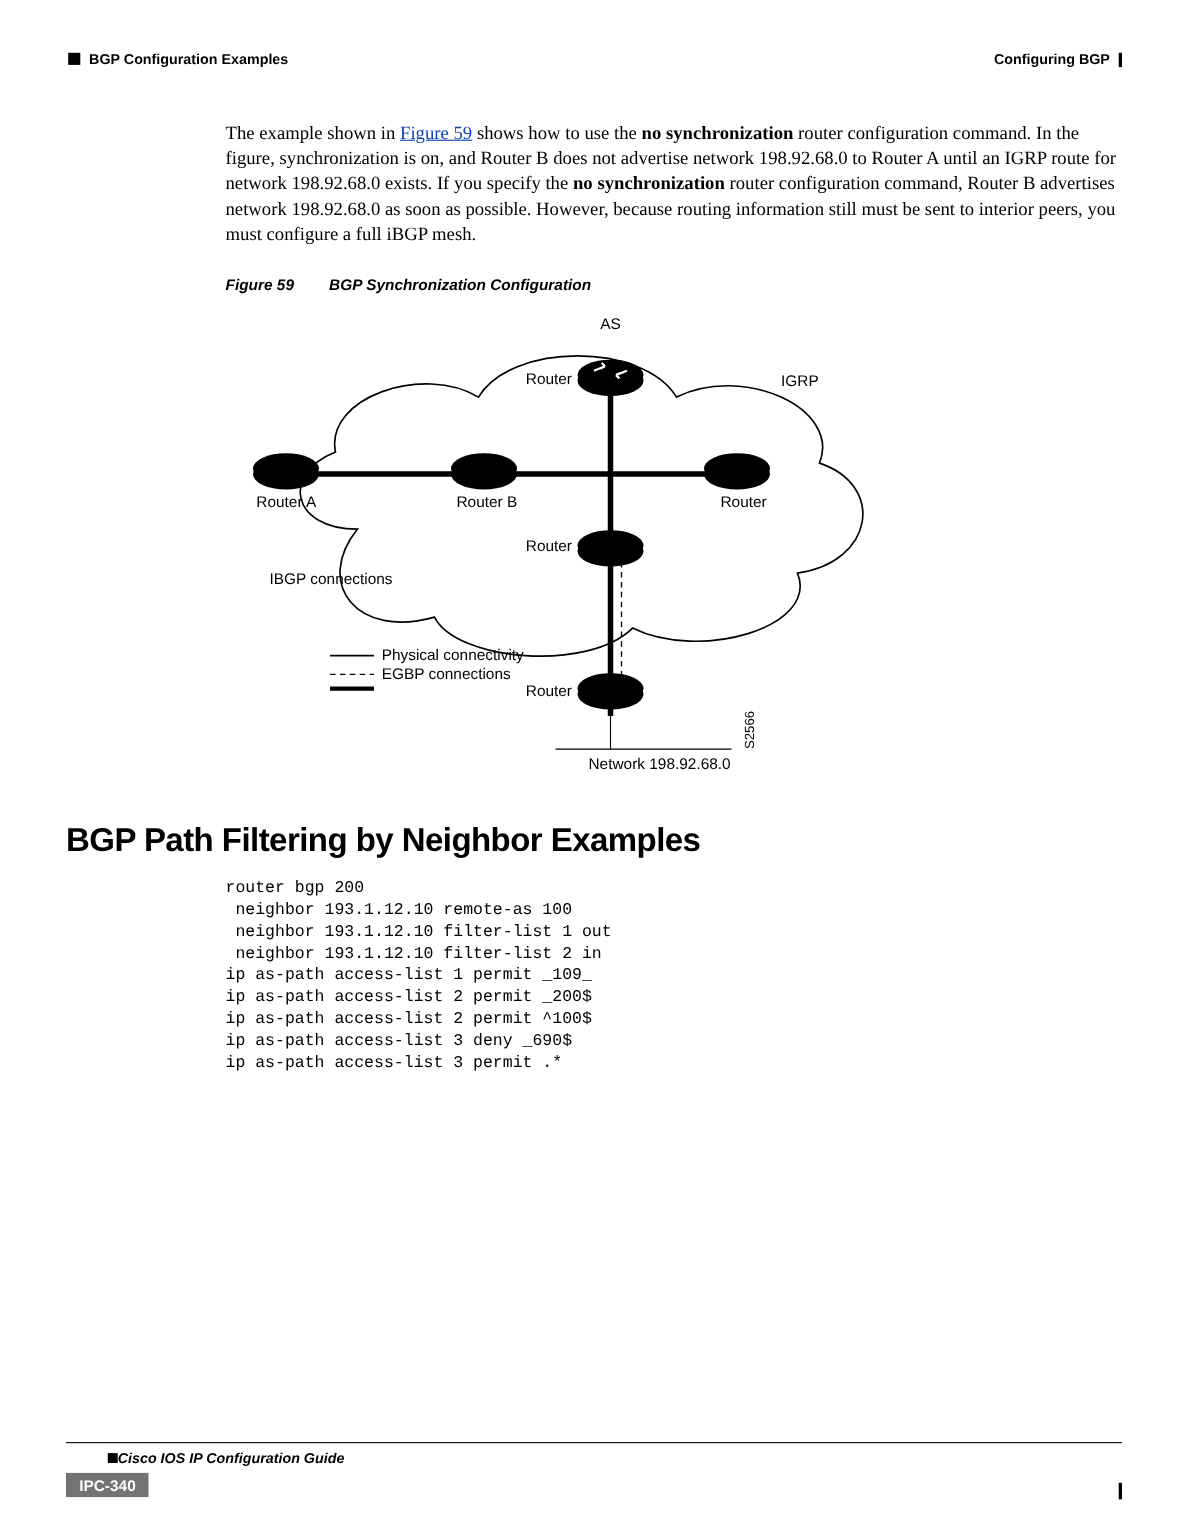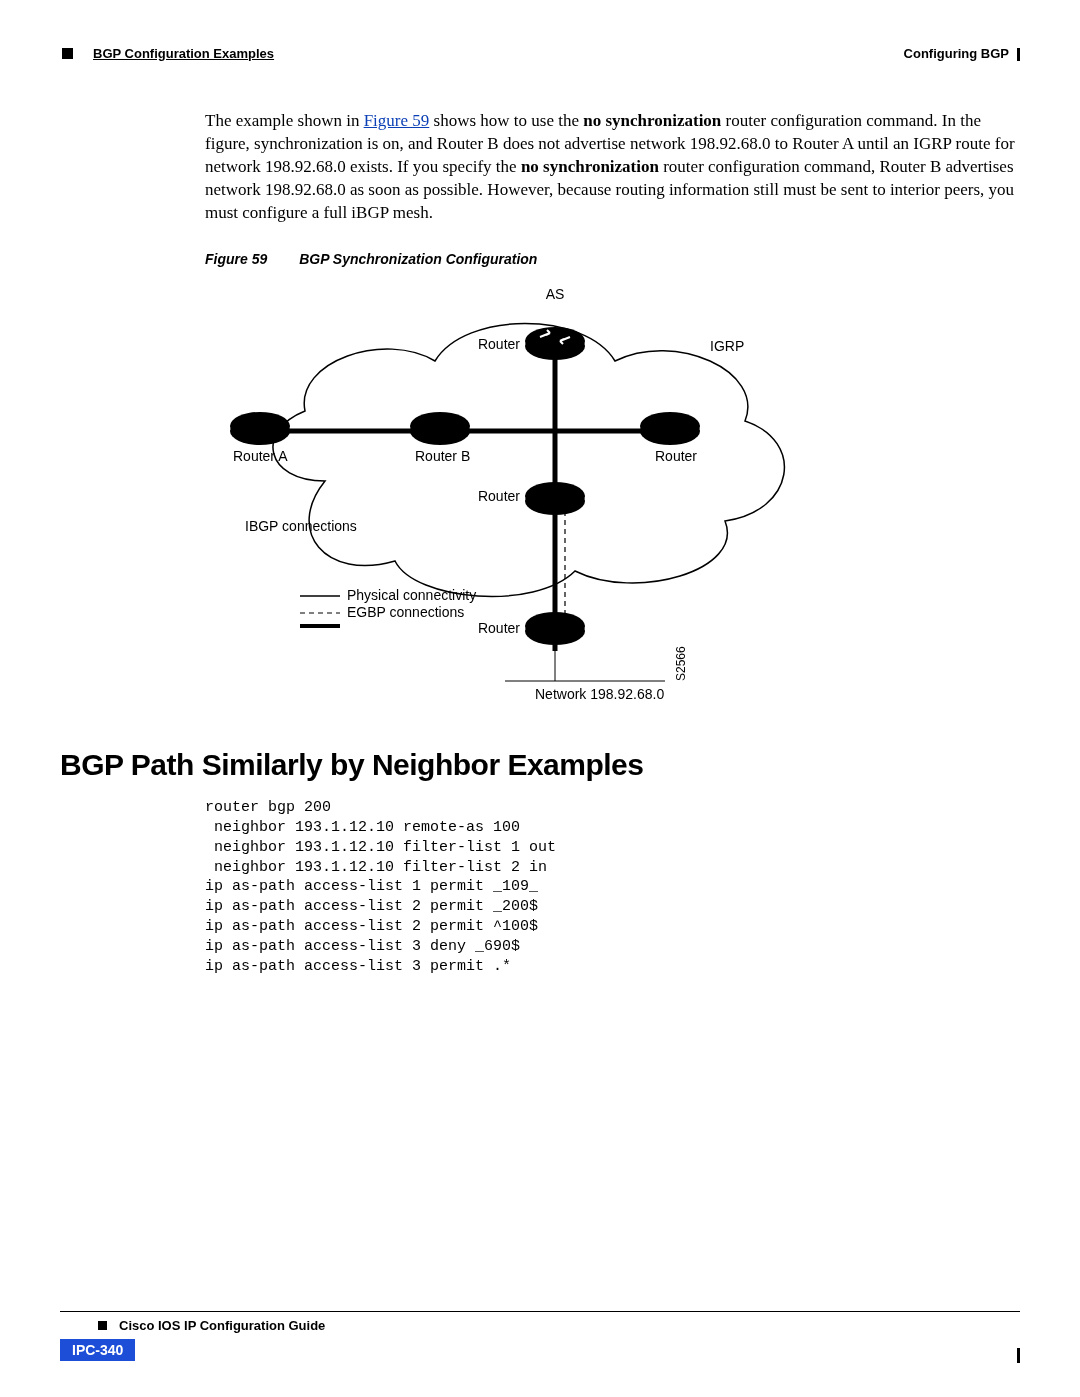--- a/index.html
+++ b/index.html
@@ -23,22 +23,21 @@
     left: 62px;
     right: 60px;
     display: flex;
     justify-content: space-between;
     align-items: center;
     font-family: Arial, Helvetica, sans-serif;
   }
   .top-left {
     display:flex;
     align-items:center;
-    gap:20px;
-    text-decoration:underline;
+    gap:8px;
   }
   .top-left .sq {
     width:11px; height:11px; background:#000;
   }
   .top-left .txt {
     font-size:13px; font-weight:700;
   }
   .top-right {
     display:flex; align-items:flex-end; gap:8px;
     font-size:13px; font-weight:700;
@@ -90,28 +89,28 @@
     position:absolute;
     bottom:36px;
     left:60px;
     right:60px;
     font-family: Arial, Helvetica, sans-serif;
   }
   .footer-rule {
     border:none; border-top:1px solid #000; margin:0 0 6px 0;
   }
   .footer-row {
-    display:flex; align-items:center; gap:12px;
+    display:flex; align-items:center; font-style:italic;
   }
   .footer-sq { width:9px; height:9px; background:#000; margin-left:38px;}
   .footer-title { font-size:13px; font-weight:700; }
   .page-num {
     margin-top:6px;
     display:inline-block;
-    background:#1d4ed8;
+    background:#737373;
     color:#fff;
     font-weight:700;
     font-size:14px;
     padding:3px 12px;
   }
   .footer-bar {
     position:absolute;
     right:0; bottom:-2px;
     width:3px; height:15px; background:#000;
   }
@@ -208,21 +207,21 @@
         <text x="315" y="220" text-anchor="end" font-size="14">Router</text>
         <text x="315" y="352" text-anchor="end" font-size="14">Router</text>
         <text x="40" y="250" font-size="14">IBGP connections</text>
         <text x="142" y="319" font-size="14">Physical connectivity</text>
         <text x="142" y="336" font-size="14">EGBP connections</text>
         <text x="330" y="418" font-size="14">Network 198.92.68.0</text>
         <text x="480" y="400" font-size="12" transform="rotate(-90 480 400)">S2566</text>
       </svg>
     </div>
 
-    <h2 class="section-title" style="margin-top:34px;">BGP Path Similarly by Neighbor Examples</h2>
+    <h2 class="section-title" style="margin-top:34px;">BGP Path Filtering by Neighbor Examples</h2>
 
 
     <pre class="config">router bgp 200
  neighbor 193.1.12.10 remote-as 100
  neighbor 193.1.12.10 filter-list 1 out
  neighbor 193.1.12.10 filter-list 2 in
 ip as-path access-list 1 permit _109_
 ip as-path access-list 2 permit _200$
 ip as-path access-list 2 permit ^100$
 ip as-path access-list 3 deny _690$

